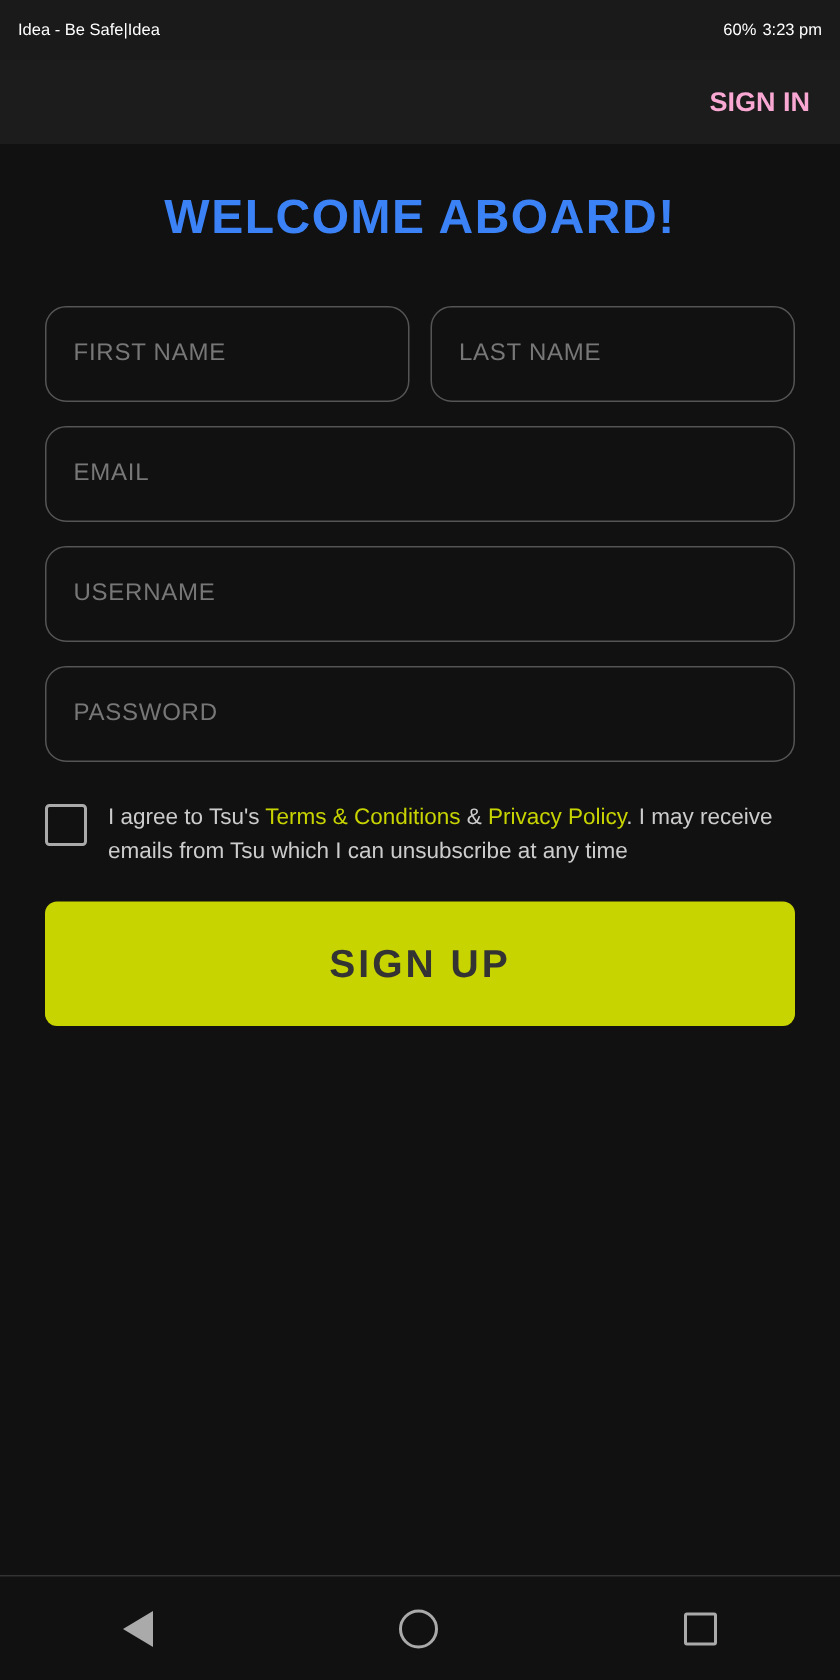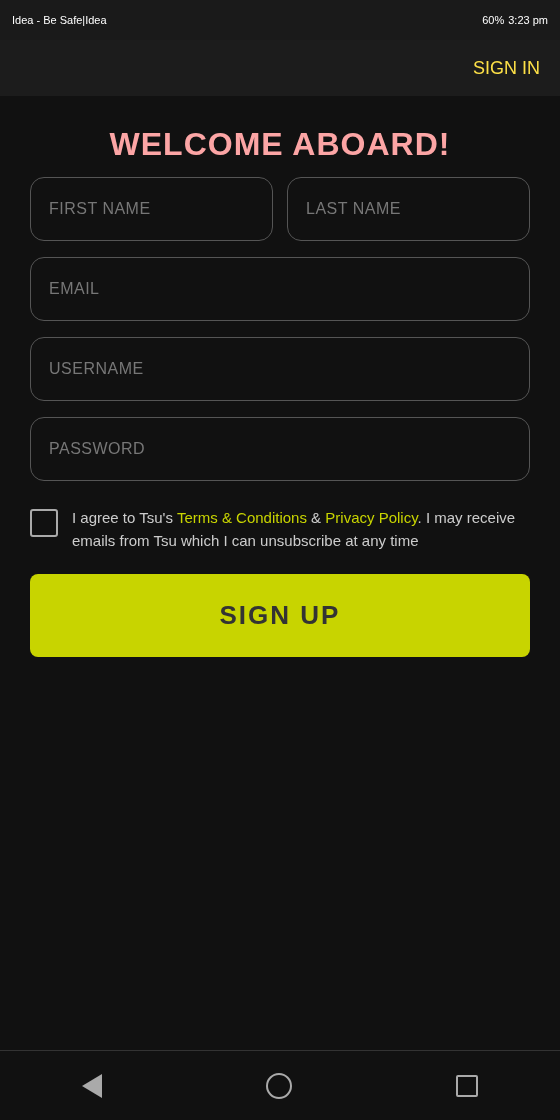--- a/index.html
+++ b/index.html
@@ -41,42 +41,42 @@
     
     .top-nav {
       background: #1c1c1c;
       height: 56px;
       display: flex;
       align-items: center;
       justify-content: flex-end;
       padding: 0 20px;
     }
     .sign-in-link {
-      color: #fde047;
+      color: #f9a8d4;
       font-size: 18px;
-      font-weight: 400;
+      font-weight: 700;
       text-decoration: none;
       cursor: pointer;
     }
 
     
     .main-content {
       flex: 1;
       background: #111111;
       display: flex;
       flex-direction: column;
       align-items: center;
       padding: 30px 30px 20px 30px;
     }
 
     .welcome-title {
-      color: #fca5a5;
+      color: #3b82f6;
       font-size: 32px;
       font-weight: 700;
-      margin-bottom: 14px;
+      margin-bottom: 41px;
       text-align: right;
       letter-spacing: 1px;
     }
 
     
     .form-container {
       width: 100%;
       display: flex;
       flex-direction: column;
       gap: 16px;

